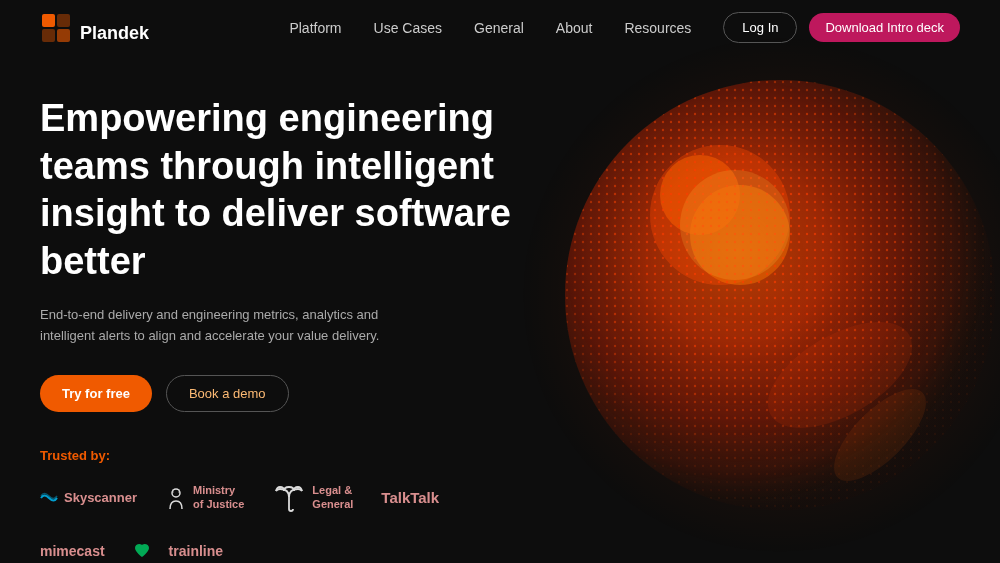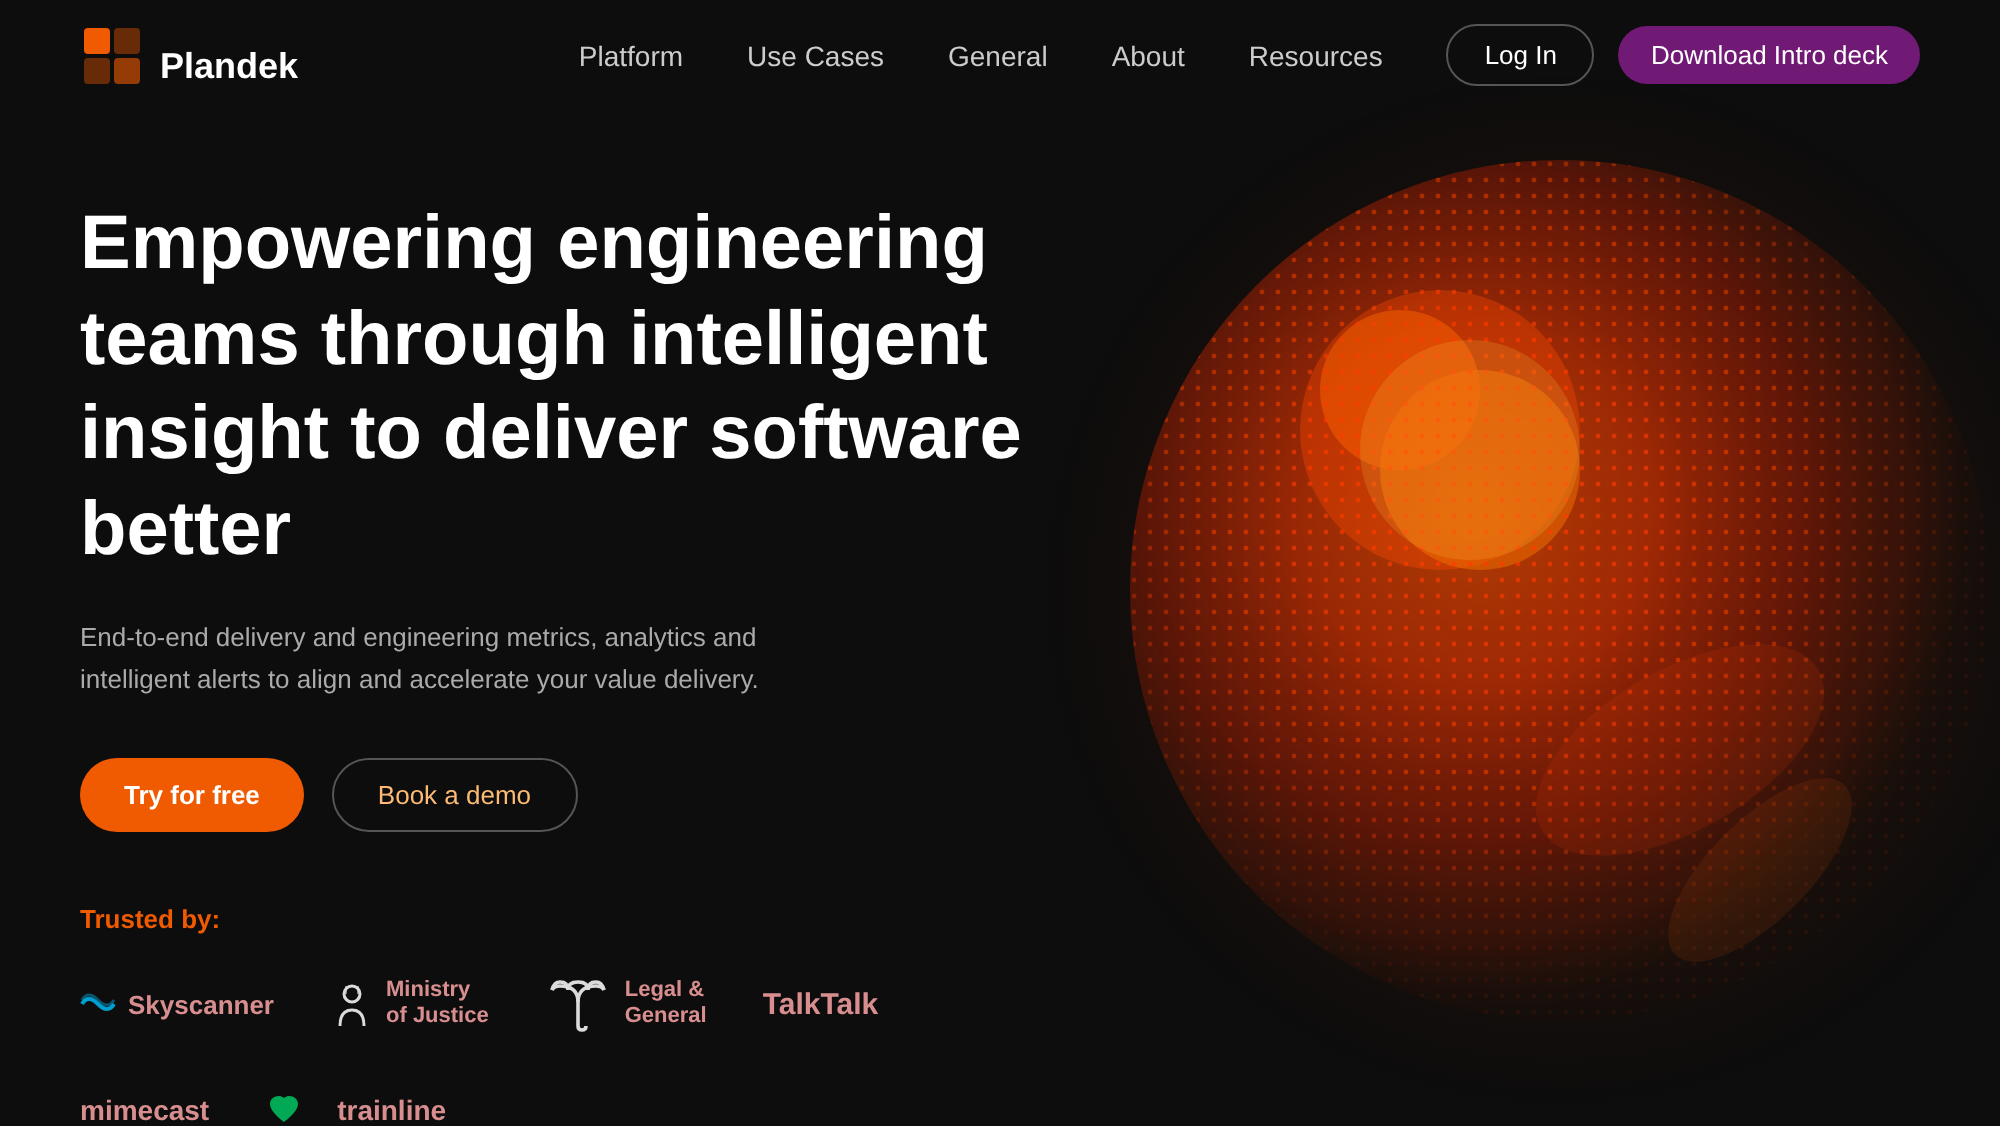--- a/index.html
+++ b/index.html
@@ -67,32 +67,32 @@
       border-radius: 20px;
       background: transparent;
       color: #fff;
       font-size: 13px;
       cursor: pointer;
     }
 
     .btn-download {
       padding: 7px 16px;
       border-radius: 20px;
-      background: #701a75;
+      background: #be185d;
       border: none;
       color: #fff;
       font-size: 13px;
       cursor: pointer;
       font-weight: 500;
     }
 
     
     .hero {
       display: flex;
-      align-items: flex-end;
+      align-items: flex-start;
       padding: 30px 40px 0 40px;
       position: relative;
       height: calc(563px - 55px);
     }
 
     .hero-left {
       max-width: 490px;
       padding-top: 10px;
       position: relative;
       z-index: 5;

